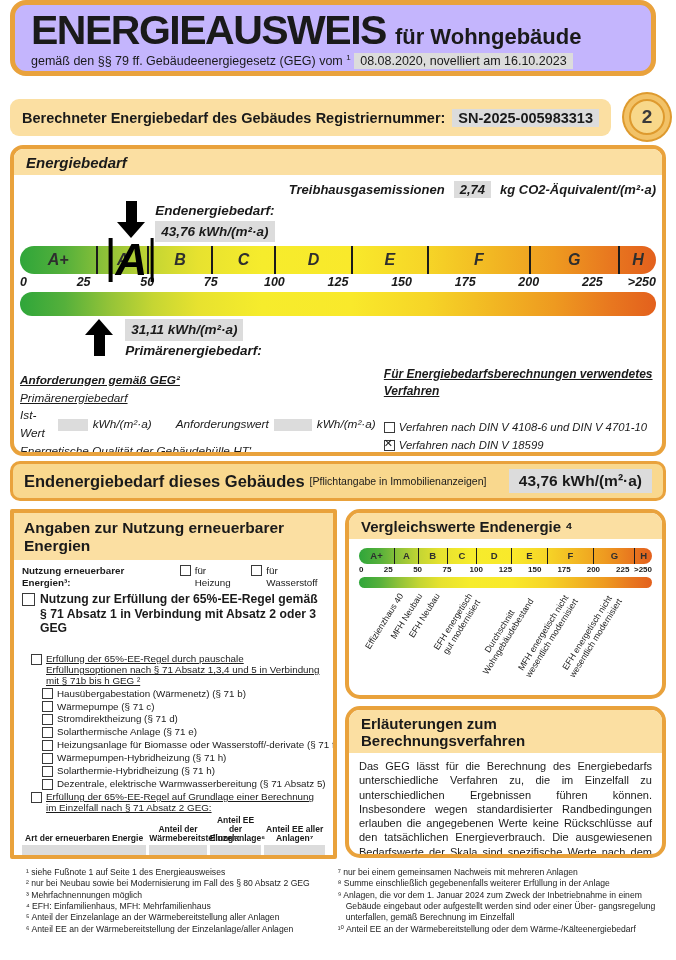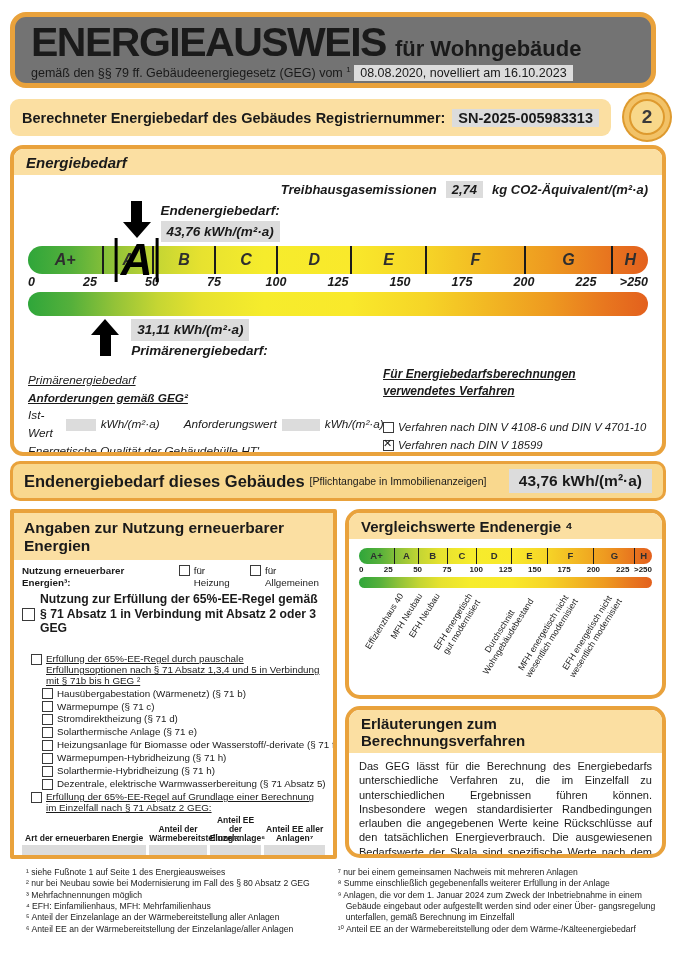--- a/index.html
+++ b/index.html
@@ -5,34 +5,34 @@
   html,body{margin:0;padding:0;background:#fff;}
   .page{position:relative;width:676px;height:960px;font-family:"Liberation Sans","DejaVu Sans",sans-serif;color:#1a1a1a;overflow:hidden;background:#fff;}
   .gbox{background:var(--value_box,#DCDCDC);padding:1px 6px;display:inline-block;}
   .u{text-decoration:underline;}
   .b{font-weight:bold;}
   .supn{vertical-align:super;font-size:8px;}
   
   .cb{display:inline-block;width:9px;height:9px;border:1.4px solid #3a3a3a;background:#fff;vertical-align:-1px;margin-right:4px;position:relative;flex:0 0 auto;}
   .cb[data-checked="true"]::before{content:"✕";position:absolute;left:-1px;top:-3px;font-size:11px;font-weight:bold;color:#1a1a1a;line-height:1;}
   
-  .title-box{position:absolute;left:10px;top:12px;width:646px;height:76px;border:5px solid var(--accent,#E9A23C);border-radius:16px;box-sizing:border-box;padding:5px 16px 4px;background:#737373;}
+  .title-box{position:absolute;left:10px;top:0;width:646px;height:76px;border:5px solid var(--accent,#E9A23C);border-radius:16px;box-sizing:border-box;padding:5px 16px 4px;background:#c4b5fd;}
   .title-line{display:flex;align-items:baseline;gap:9px;}
   .main-title{font-size:41px;font-weight:900;letter-spacing:-1.5px;line-height:1.02;}
   .sub-title{font-size:22px;font-weight:bold;}
   .law-line{font-size:12.5px;margin-top:1px;}
   
   .meta-band{position:absolute;left:10px;top:99px;width:601px;height:37px;background:var(--panel_header,#FBDFA2);border-radius:9px;display:flex;align-items:center;padding:0 12px;box-sizing:border-box;font-weight:bold;font-size:14.5px;}
   .meta-reg{margin-left:auto;display:flex;align-items:center;gap:7px;}
   .page-circle{position:absolute;right:11px;top:99px;width:32px;height:32px;border-radius:50%;background:#F8D88A;border:2px solid #DE9A2E;box-shadow:0 0 0 5px #F2C267,0 0 0 7px #DE9A2E;display:flex;align-items:center;justify-content:center;font-size:19px;font-weight:bold;color:#3a3a3a;}
   
   .panel{position:absolute;border:4px solid var(--accent,#E9A23C);border-radius:13px;background:#fff;box-sizing:border-box;overflow:hidden;}
   .panel-head{background:var(--panel_header,#FBDFA2);font-weight:bold;padding:5px 12px 4px;font-size:15px;}
   .energy-panel{left:10px;top:145px;width:656px;height:311px;font-style:italic;}
-  .energy-body{padding:4px 14px 0;position:relative;}
+  .energy-body{padding:4px 6px 0;position:relative;}
   .ghg-row{display:flex;justify-content:flex-end;align-items:center;gap:9px;font-size:13px;font-weight:bold;margin:2px 0 2px;}
   
   .marker-row{position:relative;height:46px;}
   .arrow-down-wrap,.arrow-up-wrap{position:absolute;top:1px;transform:translateX(-50%);}
   .arr-stem{width:11px;height:21px;background:#000;margin:0 auto;}
   .arr-head-down{width:0;height:0;border-left:14px solid transparent;border-right:14px solid transparent;border-top:16px solid #000;}
   .arr-head-up{width:0;height:0;border-left:14px solid transparent;border-right:14px solid transparent;border-bottom:16px solid #000;margin:0 auto;}
   .end-labels,.primary-labels{position:absolute;top:1px;font-size:13.5px;font-weight:bold;line-height:1.45;}
   .scale-wrap{position:relative;}
   .grad{background:linear-gradient(90deg,#2fa63a 0%,#55b03b 7%,#93c338 14%,#c6d633 21%,#e7e22f 28%,#f6ec2c 38%,#f9e92b 52%,#f6d527 64%,#f2b823 74%,#ee9a20 84%,#e8771f 93%,#e3601d 100%);}
@@ -64,21 +64,21 @@
   .end-band .t2{font-size:10.5px;margin-left:5px;}
   .end-band .val{margin-left:auto;font-weight:bold;font-size:15.5px;padding:3px 10px;}
   
   .renew-panel{left:10px;top:509px;width:327px;height:350px;border-radius:2px;}
   .renew-panel .panel-head{font-size:15.5px;padding:6px 10px 5px;}
   .renew-body{padding:5px 8px 3px;font-size:9.8px;line-height:1.22;}
   .usage-row{display:flex;align-items:center;gap:8px;font-size:9.8px;}
   .usage-row .lbl{font-weight:bold;}
   .usage-row .opts{display:flex;gap:12px;margin-left:8px;}
   .usage-row .opts>span{display:flex;}
-  .rule-main{font-size:12.2px;font-weight:bold;line-height:1.2;margin:3px 0 2px;display:flex;align-items:center;}
+  .rule-main{font-size:12.2px;font-weight:bold;line-height:1.2;margin:3px 0 2px;display:flex;align-items:flex-start;}
   .rule-main .cb{width:11px;height:11px;margin-top:1px;margin-right:5px;}
   .rule-sub{display:flex;align-items:flex-start;margin-left:9px;margin-top:17px;line-height:1.15;}
   .rule-sub .cb{margin-top:1px;}
   .opt-list{margin-left:20px;margin-top:1px;}
   .opt-list .chk-row{margin:0 0 1px;white-space:nowrap;}
   .opt-list .chk-row .cb{margin-top:0.5px;}
   
   .t-head{display:flex;gap:3px;font-weight:bold;font-size:8.5px;line-height:1.08;text-align:center;align-items:flex-end;margin-top:2px;}
   .c1{width:41%;box-sizing:border-box;}
   .c2{width:19%;box-sizing:border-box;}
@@ -191,22 +191,22 @@
             <div class="arr-stem"></div>
         </div>
         <div class="primary-labels" style="left: calc(12.444% + 26px);">
           <div class="gbox">31,11 kWh/(m²·a)</div>
           <div>Primärenergiebedarf:</div>
         </div>
       </div>
 
       <div class="info-cols">
         <div class="req-col">
+          <div class="u b">Anforderungen gemäß GEG²</div>
           <div class="u">Primärenergiebedarf</div>
-          <div class="u b">Anforderungen gemäß GEG²</div>
           <div class="req-row">
             <span class="pair">
               <span>Ist-Wert</span>
               <span class="blank"></span>
               <span>kWh/(m²·a)</span>
             </span>
             <span class="pair p2">
               <span>Anforderungswert</span>
               <span class="blank"></span>
               <span>kWh/(m²·a)</span>
@@ -253,21 +253,21 @@
         <span class="lbl">Nutzung erneuerbarer Energien³:</span>
         <span class="opts">
 
             <span>
               <span class="cb" data-checked="false"></span>
               <span>für Heizung</span>
             </span>
 
             <span>
               <span class="cb" data-checked="false"></span>
-              <span>für Allgemeinen</span>
+              <span>für Wasserstoff</span>
             </span>
           </span>
       </div>
 
       <div class="rule-main">
         <span class="cb" data-checked="false"></span>
         <span>Nutzung zur Erfüllung der 65%-EE-Regel gemäß § 71 Absatz 1 in Verbindung mit Absatz 2 oder 3 GEG</span>
       </div>
 
       <div class="rule-sub">

